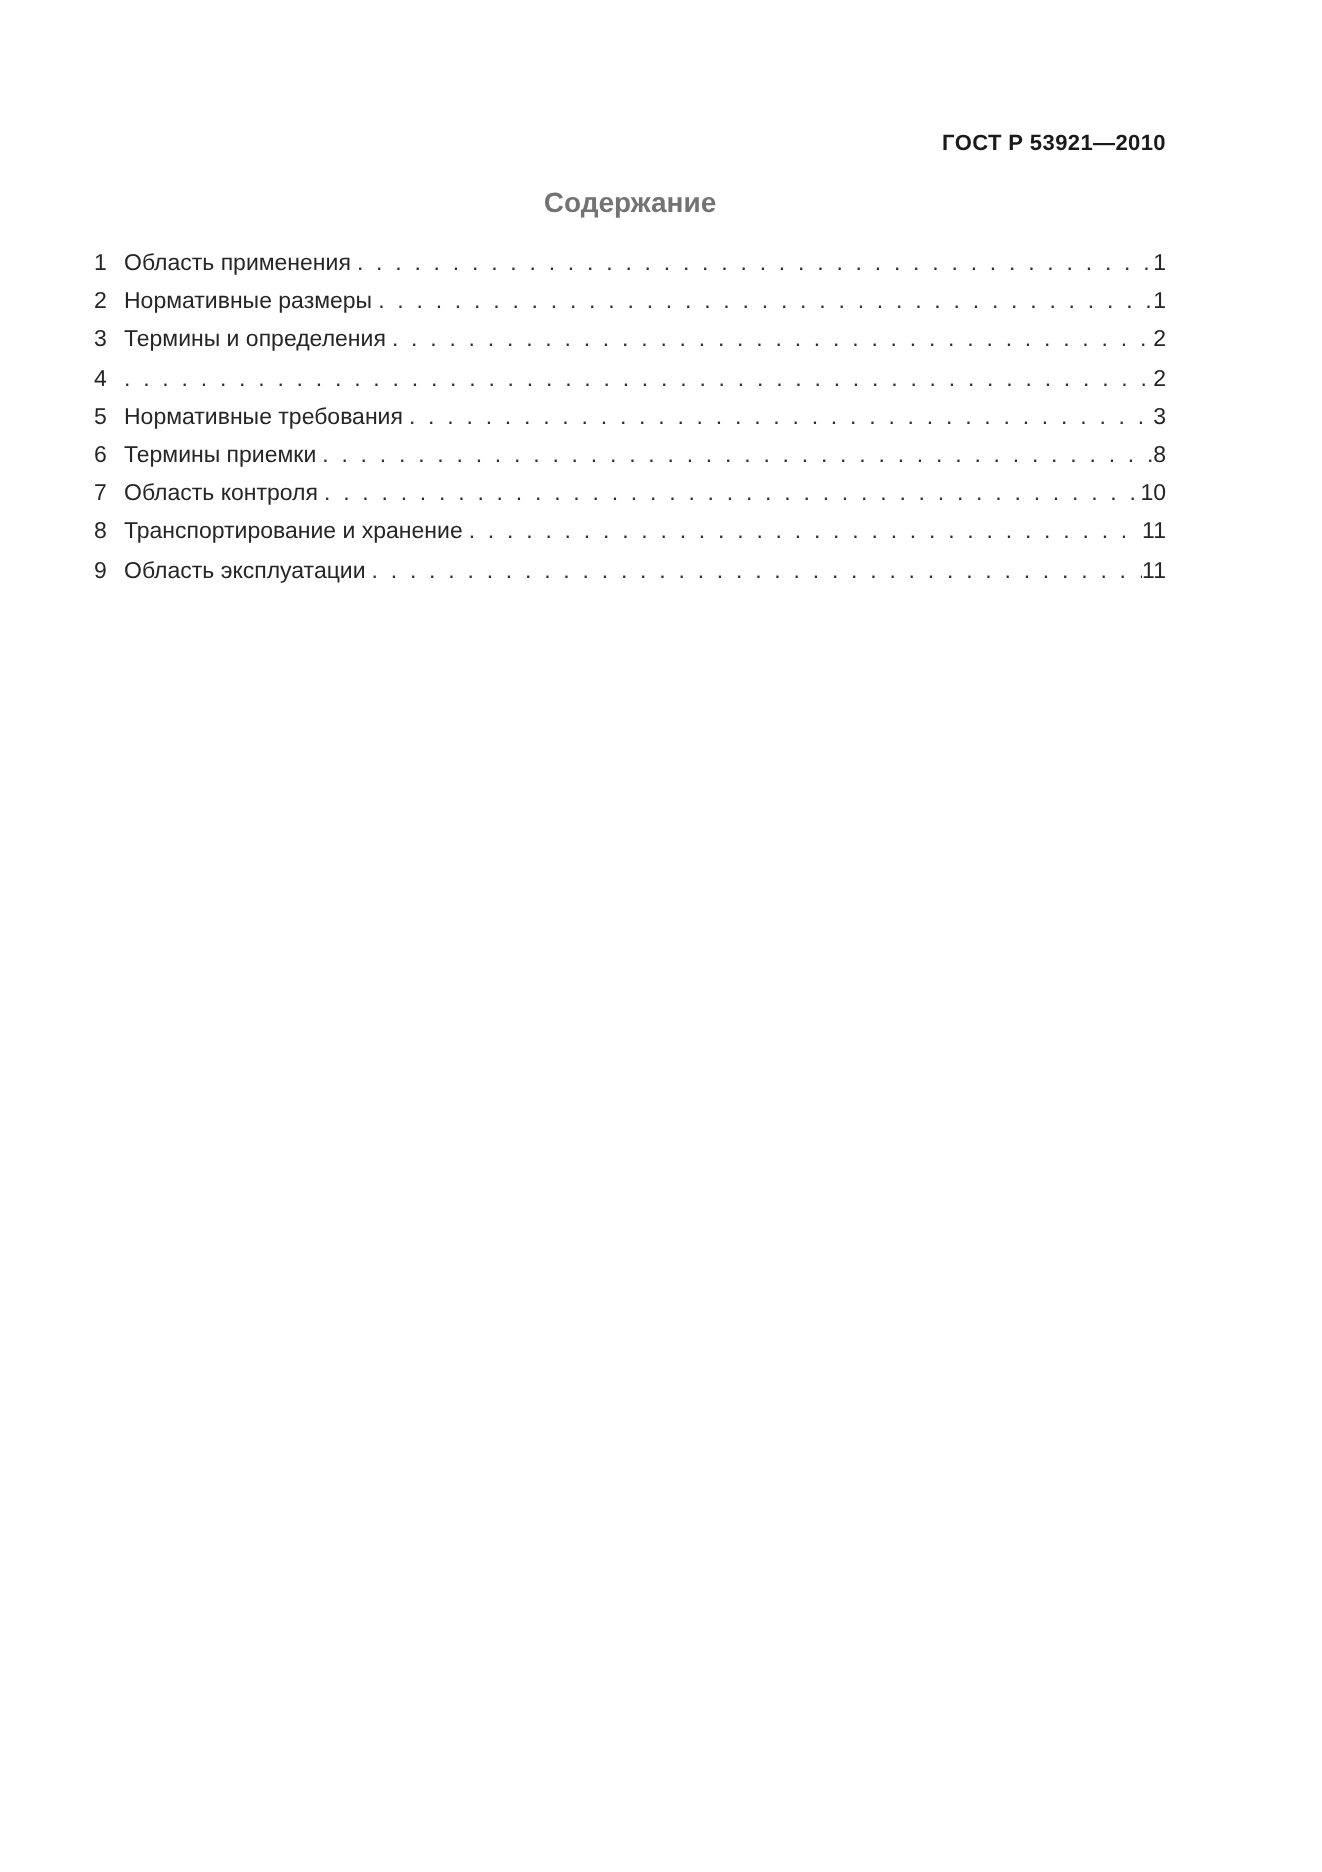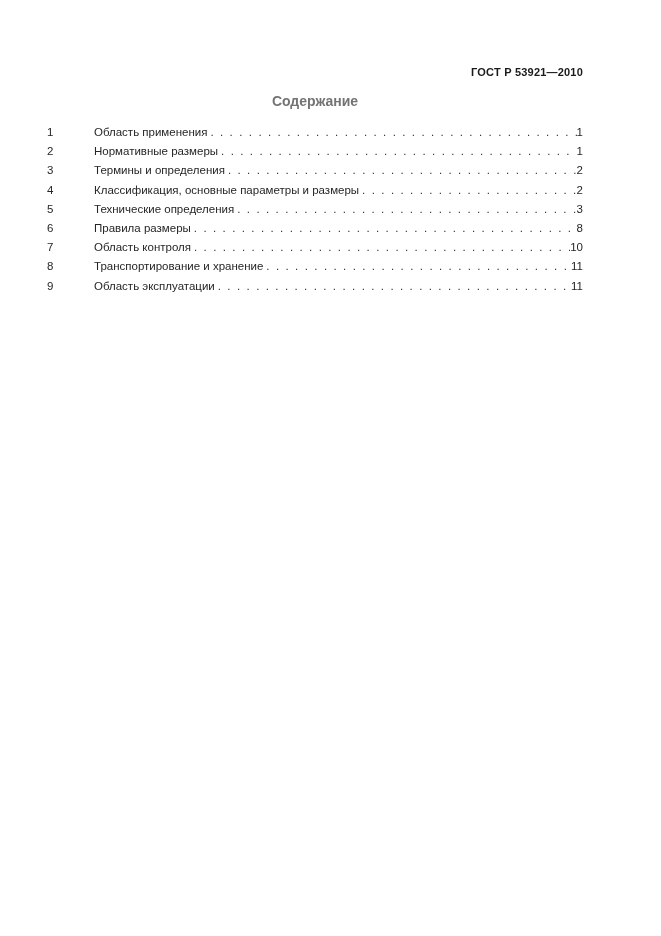--- a/index.html
+++ b/index.html
@@ -59,21 +59,20 @@
     white-space: nowrap;
   }
 
   .toc-num {
     flex: 0 0 15px;
   }
 
   .toc-label {
     flex: 0 0 auto;
     padding-right: 3px;
-    margin-left: 32px;
   }
 
   .toc-leader {
     flex: 1 1 auto;
     overflow: hidden;
     white-space: nowrap;
     letter-spacing: 1.6px;
     color: #2e2e2e;
     min-width: 0;
   }
@@ -123,35 +122,34 @@
 
   <div class="toc-row">
     <span class="toc-num">3</span>
     <span class="toc-label">Термины и определения</span>
     <span class="toc-leader">. . . . . . . . . . . . . . . . . . . . . . . . . . . . . . . . . . . . . . . . . . . . . . . . . . . . . . . . . . . . . . . . . . . . . . . . . . . . . . . . . . . . . . . . . . </span>
     <span class="toc-page">2</span>
   </div>
 
   <div class="toc-row">
     <span class="toc-num">4</span>
-    <span class="toc-label">Классификация, основные параметры и размеры</span>
     <span class="toc-leader">. . . . . . . . . . . . . . . . . . . . . . . . . . . . . . . . . . . . . . . . . . . . . . . . . . . . . . . . . . . . . . . . . . . . . . . . . . . . . . . . . . . . . . . . . . </span>
     <span class="toc-page">2</span>
   </div>
 
   <div class="toc-row">
     <span class="toc-num">5</span>
-    <span class="toc-label">Технические определения</span>
+    <span class="toc-label">Нормативные требования</span>
     <span class="toc-leader">. . . . . . . . . . . . . . . . . . . . . . . . . . . . . . . . . . . . . . . . . . . . . . . . . . . . . . . . . . . . . . . . . . . . . . . . . . . . . . . . . . . . . . . . . . </span>
     <span class="toc-page">3</span>
   </div>
 
   <div class="toc-row">
     <span class="toc-num">6</span>
-    <span class="toc-label">Правила размеры</span>
+    <span class="toc-label">Термины приемки</span>
     <span class="toc-leader">. . . . . . . . . . . . . . . . . . . . . . . . . . . . . . . . . . . . . . . . . . . . . . . . . . . . . . . . . . . . . . . . . . . . . . . . . . . . . . . . . . . . . . . . . . </span>
     <span class="toc-page">8</span>
   </div>
 
   <div class="toc-row">
     <span class="toc-num">7</span>
     <span class="toc-label">Область контроля</span>
     <span class="toc-leader">. . . . . . . . . . . . . . . . . . . . . . . . . . . . . . . . . . . . . . . . . . . . . . . . . . . . . . . . . . . . . . . . . . . . . . . . . . . . . . . . . . . . . . . . . . </span>
     <span class="toc-page">10</span>
   </div>

